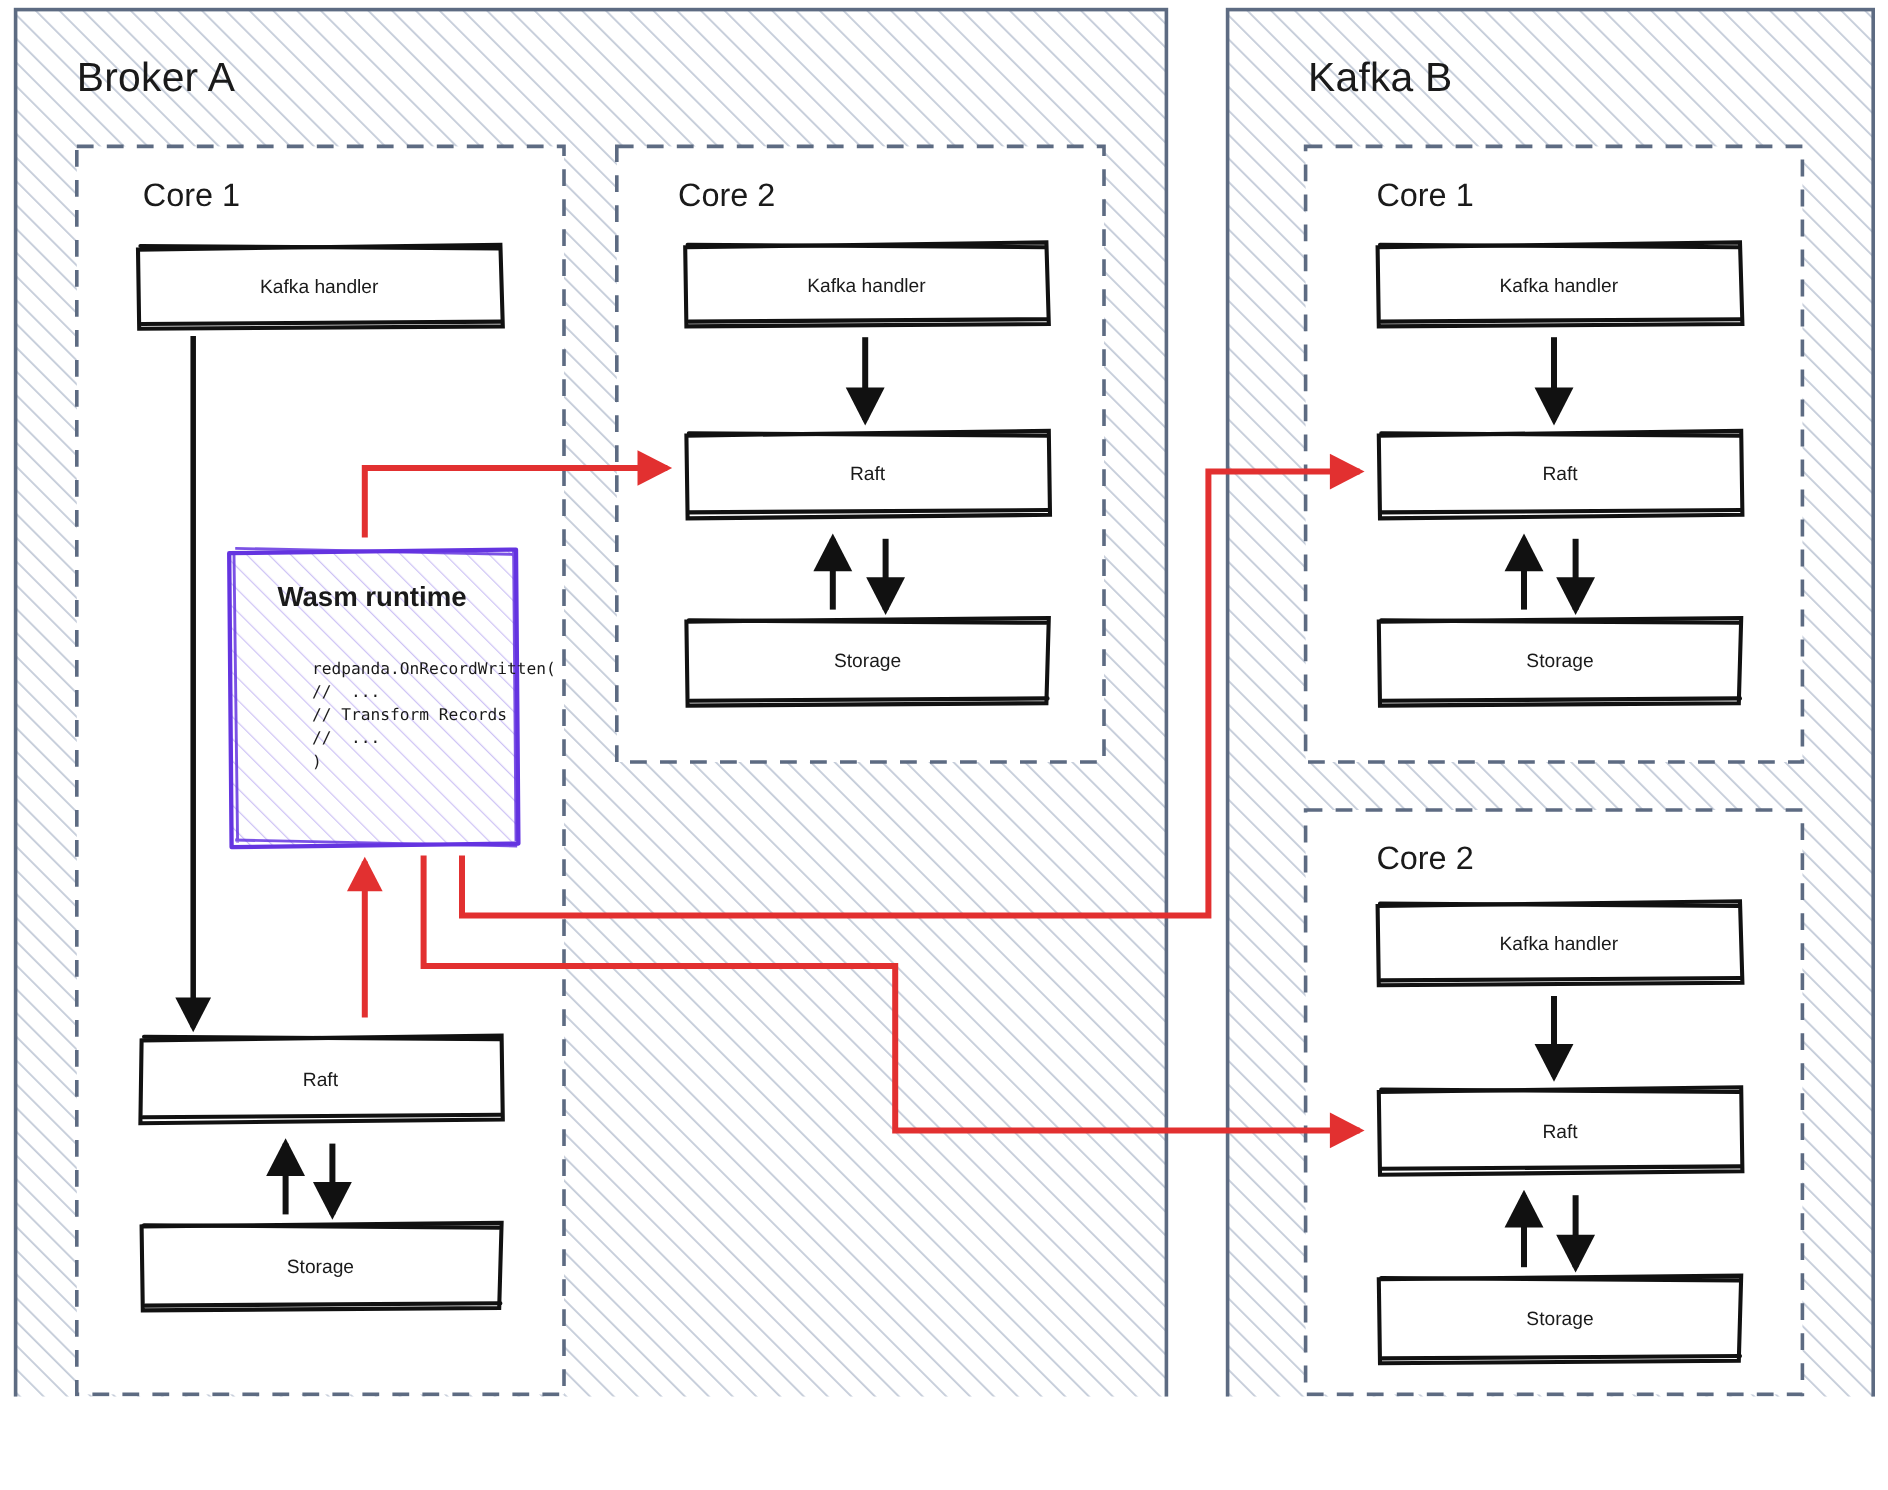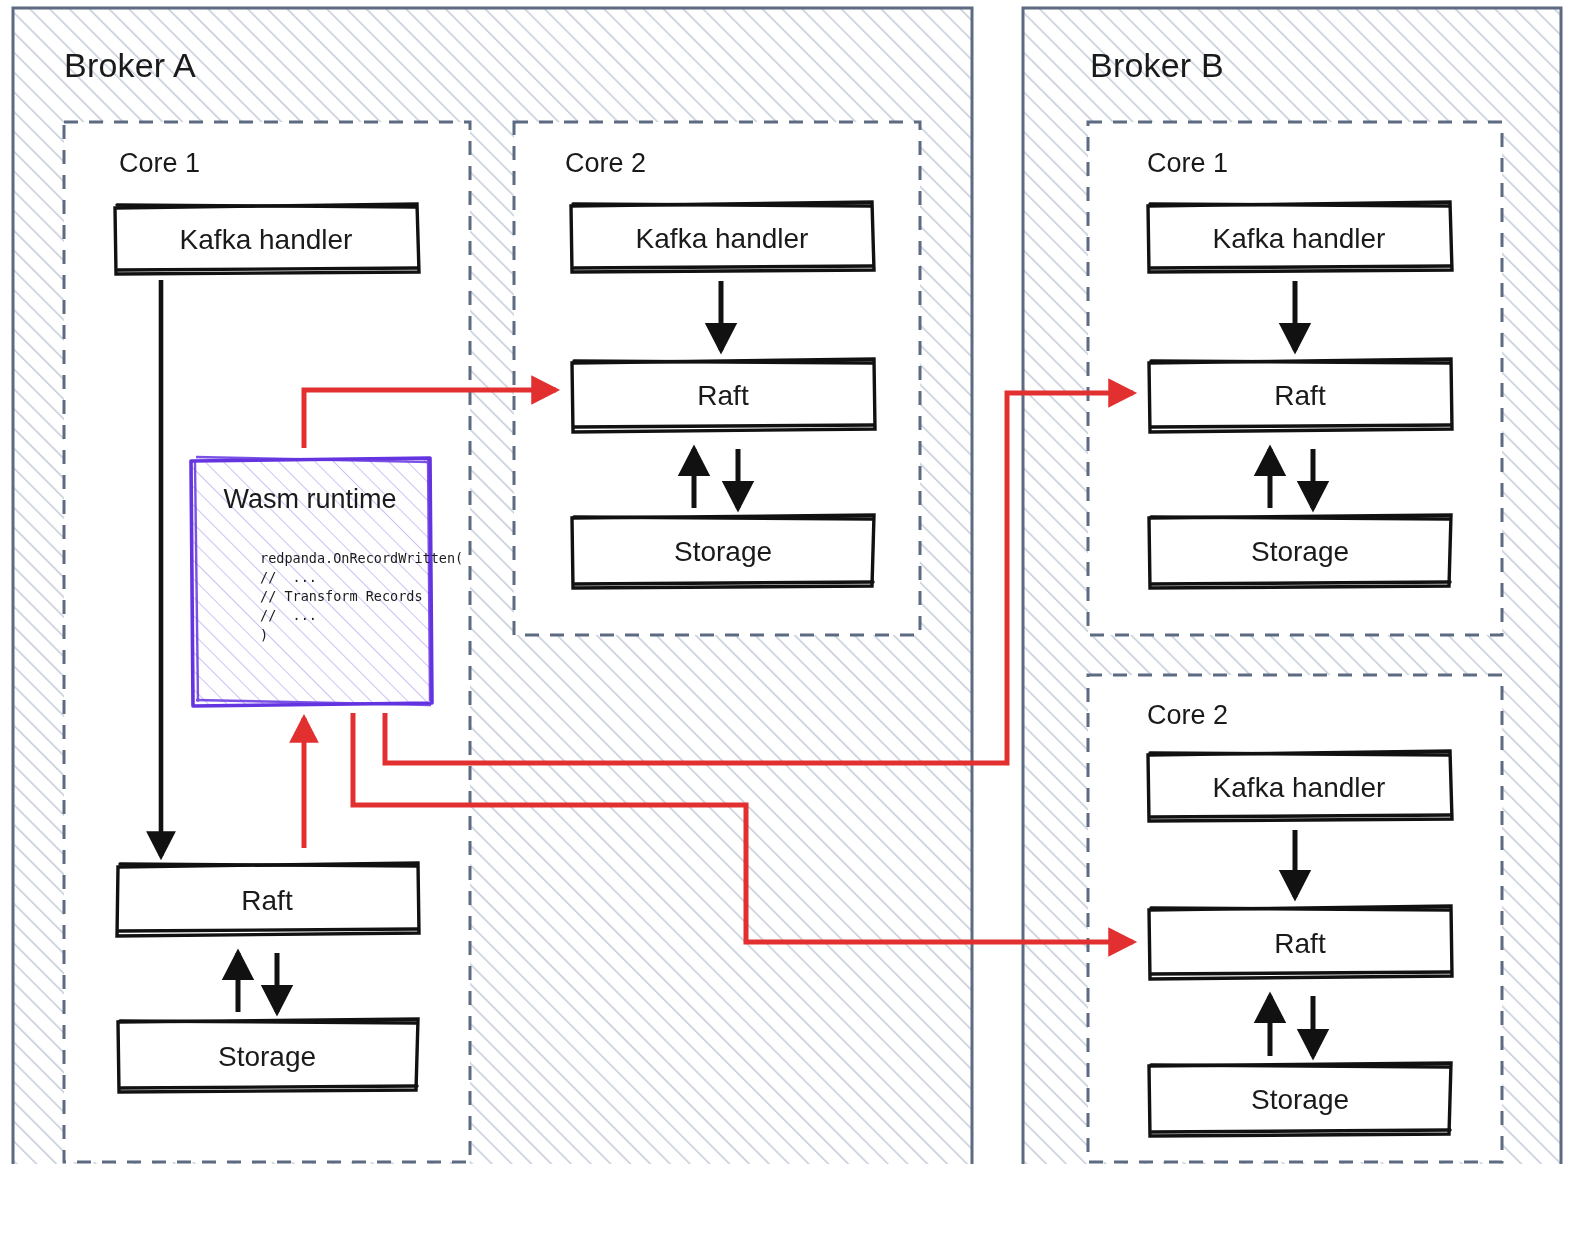--- a/index.html
+++ b/index.html
@@ -1,24 +1,24 @@
 <!DOCTYPE html>
 <html><head>
 <meta charset="utf-8">
 <style>
   html,body{margin:0;padding:0;background:#ffffff;}
   body{font-family:"Liberation Sans",sans-serif;}
   #stage{position:relative;width:1573px;height:1164px;overflow:hidden;background:#fff;}
   svg.layer{position:absolute;left:0;top:0;width:1573px;height:1242px;}
   .broker-title{position:absolute;font-size:34px;color:#1a1a1a;letter-spacing:0.2px;white-space:nowrap;}
   .core-title{position:absolute;font-size:27px;color:#1a1a1a;white-space:nowrap;margin-left:20px;}
-  .node-label{position:absolute;font-size:28px;color:#1a1a1a;text-align:center;white-space:nowrap;
+  .node-label{position:absolute;font-size:16px;color:#1a1a1a;text-align:center;white-space:nowrap;
               transform:translate(-50%,-50%);}
-  .wasm-title{position:absolute;font-size:27px;color:#1a1a1a;text-align:center;white-space:nowrap;
-              transform:translateX(-50%);}
+  .wasm-title{position:absolute;font-size:23px;color:#1a1a1a;text-align:center;white-space:nowrap;
+              transform:translateX(-50%);font-weight:bold;}
   .wasm-code{position:absolute;font-family:"DejaVu Sans Mono","Liberation Mono",monospace;
              font-size:13.5px;line-height:1.42;color:#1a1a1a;white-space:pre;margin-left:42px;}
 </style>
 </head>
 <body>
 
 <div id="stage">
 
   <svg class="layer" viewBox="0 0 1573 1242" xmlns="http://www.w3.org/2000/svg">
     <defs>
@@ -129,21 +129,21 @@
     <path d="M304 848 L304 718" fill="none" stroke="#e23030" stroke-width="5" marker-end="url(#mkRed)"></path>
 
     <path d="M304 448 L304 390 L556 390" fill="none" stroke="#e23030" stroke-width="5" stroke-linejoin="miter" marker-end="url(#mkRed)"></path>
 
     <path d="M385 713 L385 763 L1007 763 L1007 393 L1133 393" fill="none" stroke="#e23030" stroke-width="5" stroke-linejoin="miter" marker-end="url(#mkRed)"></path>
 
     <path d="M353 713 L353 805 L746 805 L746 942 L1133 942" fill="none" stroke="#e23030" stroke-width="5" stroke-linejoin="miter" marker-end="url(#mkRed)"></path>
   </svg>
 
   <div class="broker-title" style="left:64px;top:46px;">Broker A</div>
-  <div class="broker-title" style="left:1090px;top:46px;">Broker B</div>
+  <div class="broker-title" style="left:1090px;top:46px;">Kafka B</div>
 
   <div class="core-title" style="left:99px;top:148px;">Core 1</div>
   <div class="core-title" style="left:545px;top:148px;">Core 2</div>
   <div class="core-title" style="left:1127px;top:148px;">Core 1</div>
   <div class="core-title" style="left:1127px;top:700px;">Core 2</div>
 
   <div class="node-label" style="left:266px;top:240px;">Kafka handler</div>
   <div class="node-label" style="left:267px;top:901px;">Raft</div>
   <div class="node-label" style="left:267px;top:1057px;">Storage</div>
 

